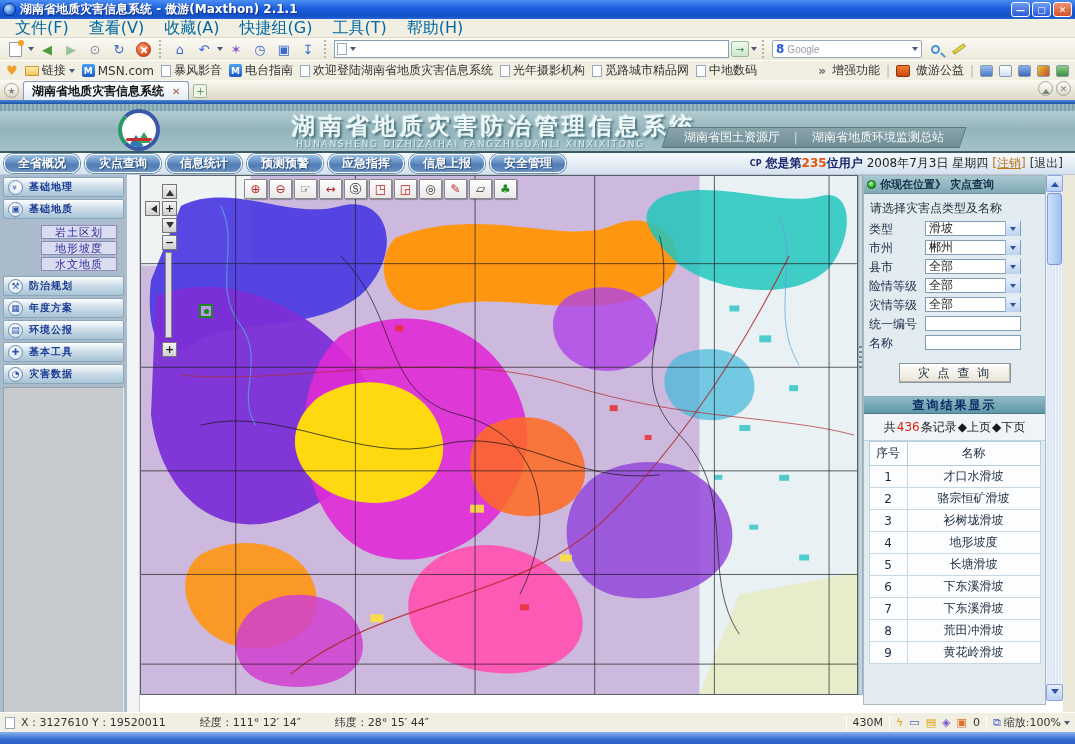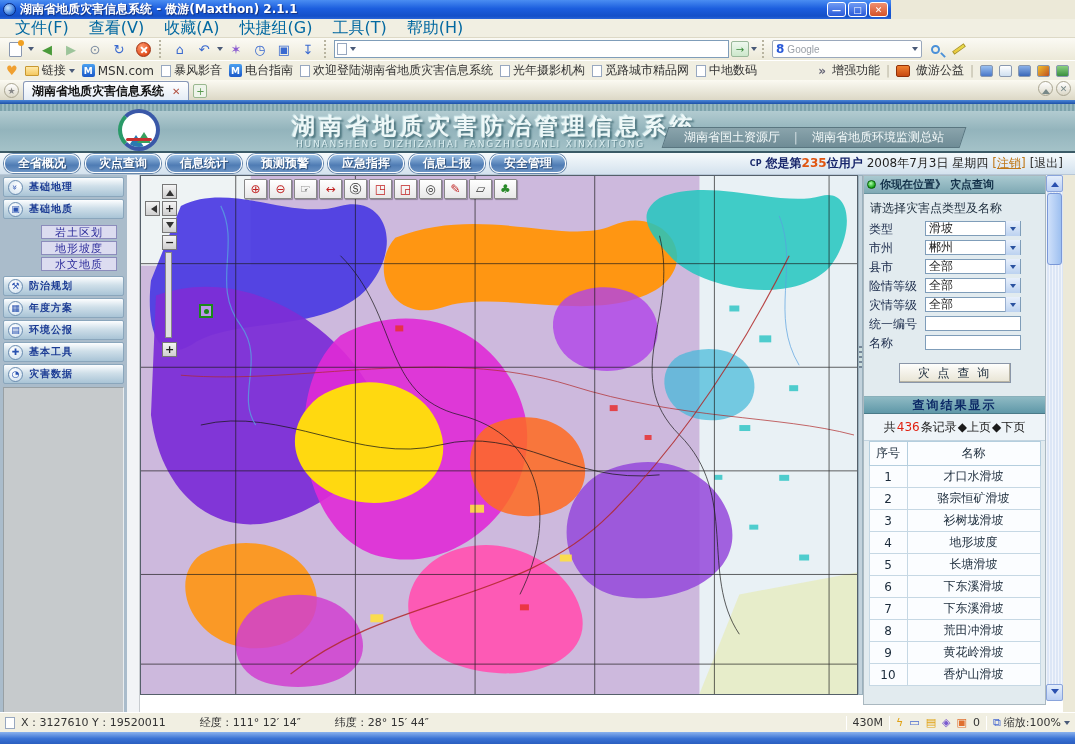--- a/index.html
+++ b/index.html
@@ -1,20 +1,20 @@
 <!DOCTYPE html>
 <html><head>
 <meta charset="utf-8">
 <style>
   * { box-sizing: border-box; margin: 0; padding: 0; }
   html,body { width:1075px; height:744px; }
   body { position:relative; overflow:hidden; font-family:"DejaVu Sans",sans-serif; background:#ece9d8; font-size:12px; }
 
   
-  .titlebar { position:absolute; left:0; top:0; width:891px; height:19px;
+  .titlebar { position:absolute; left:0; top:0; width:1075px; height:19px;
     background:linear-gradient(180deg,#4a8df2 0%,#1c5ede 45%,#1450c8 85%,#2a66d8 100%);
     display:flex; align-items:center; padding:0 3px; }
   .win-icon { width:13px; height:13px; border-radius:50%; background:radial-gradient(circle at 35% 35%,#bfe0ff,#2a6fd8 70%); border:1px solid #0a2a80; margin-right:4px; }
   .title-text { color:#fff; font-weight:bold; font-size:12px; text-shadow:1px 1px 1px #16327a; flex:1; white-space:nowrap; overflow:hidden; }
   .win-btns { display:flex; gap:2px; }
   .wbtn { width:19px; height:15px; border:1px solid #fff; border-radius:3px; display:flex; align-items:center; justify-content:center; color:#fff; font-size:9px; font-weight:bold; }
   .wbtn.bl { background:linear-gradient(180deg,#6f9bf4,#2a5ad8); }
   .wbtn.rd { background:linear-gradient(180deg,#f09070,#d4532a); }
 
   
@@ -594,24 +594,20 @@
             <td>下东溪滑坡</td>
           </tr>
       <tr>
             <td>8</td>
             <td>荒田冲滑坡</td>
           </tr>
       <tr>
             <td>9</td>
             <td>黄花岭滑坡</td>
           </tr>
-      <tr>
-            <td>10</td>
-            <td>香炉山滑坡</td>
-          </tr>
     </tbody>
       </table>
   </div>
 
   <div class="pagescroll">
     <span class="scr-btn" style="top:0">
         <span class="tri-up-b"></span>
       </span>
     <span class="scr-thumb"></span>
     <span class="scr-btn" style="top:509px">

